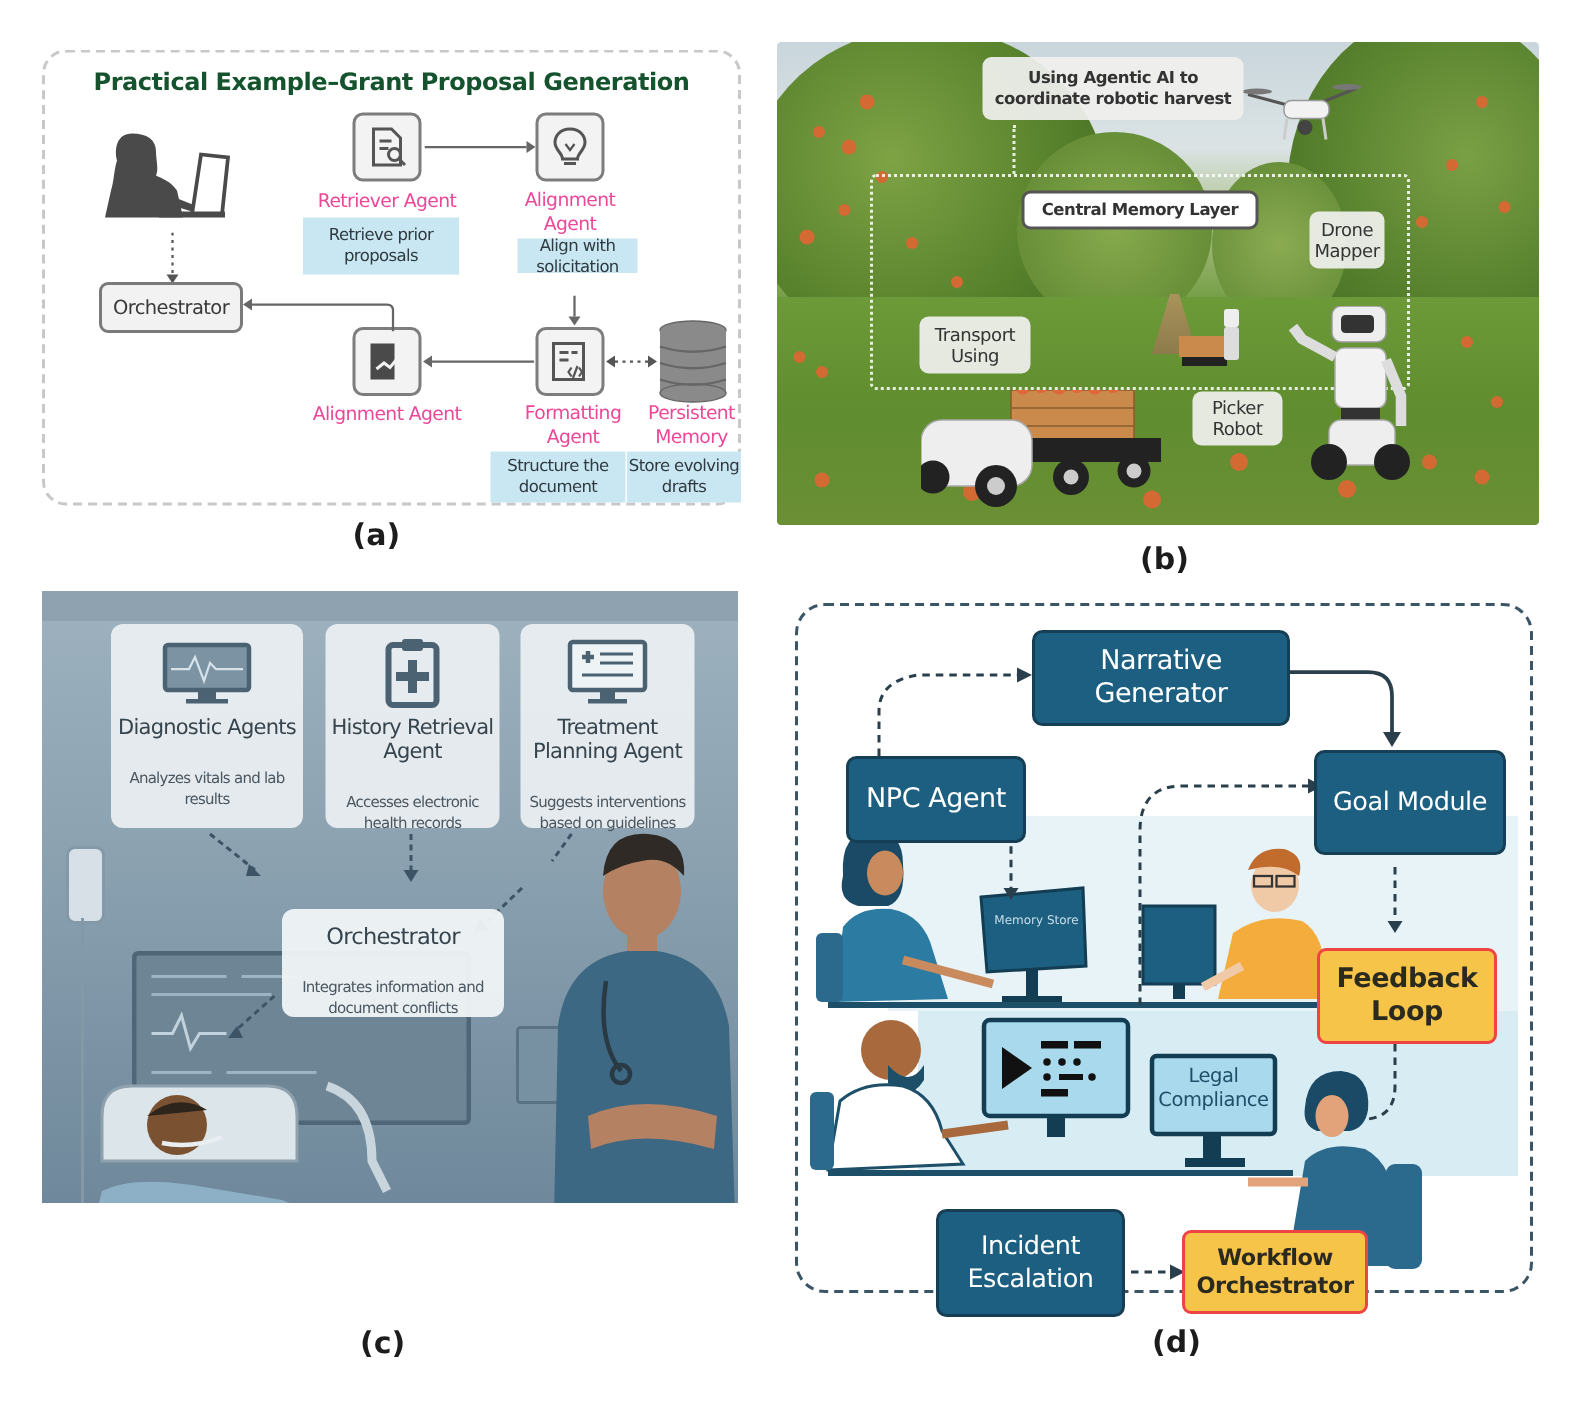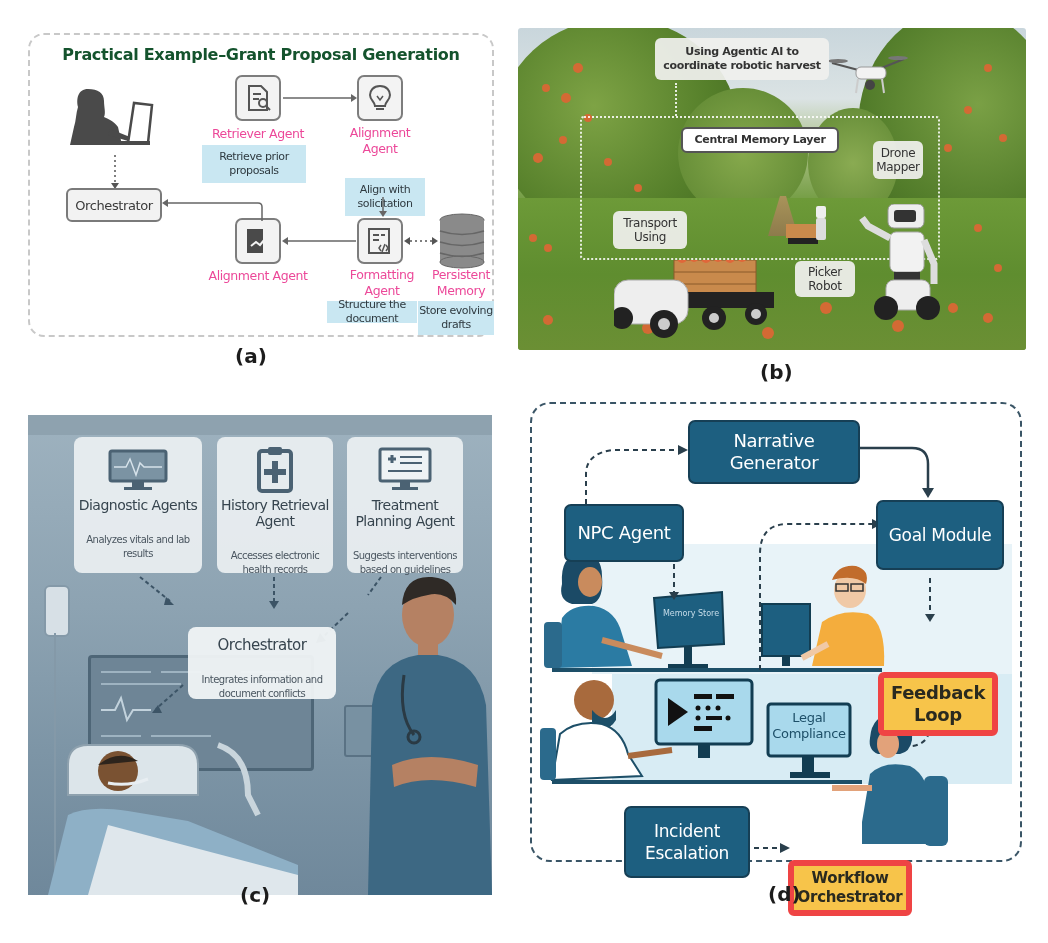--- a/index.html
+++ b/index.html
@@ -14,30 +14,30 @@
   .a-label { position:absolute; font-size:12.5px; color:#ec4899; text-align:center; line-height:16px; font-family:"DejaVu Sans", sans-serif; letter-spacing:-0.4px; }
   .a-note { position:absolute; background:#c9e7f2; font-size:11px; color:#2f3a40; text-align:center; line-height:14px; display:flex; align-items:center; justify-content:center; font-family:"DejaVu Sans", sans-serif; letter-spacing:-0.4px; }
   .a-orch { position:absolute; left:36px; top:153px; width:96px; height:34px; border:2px solid #7a7a7a; border-radius:6px; background:#f2f2f2; box-sizing:border-box; display:flex; align-items:center; justify-content:center; font-size:13px; color:#3a3a3a; font-family:"DejaVu Sans", sans-serif; letter-spacing:-0.4px; }
 
   
   #panel-b { left:518px; top:28px; width:508px; height:322px; overflow:hidden; border-radius:3px;
     background: linear-gradient(180deg, #c9d6dc 0%, #dbe3e4 22%, #a9bf84 38%, #6f9a3e 55%, #5d8a31 70%, #6a9236 100%); }
   .b-tag { position:absolute; background:rgba(240,240,238,0.93); border-radius:6px; font-size:11px; color:#333; text-align:center; font-family:"DejaVu Sans", sans-serif; line-height:14px; display:flex; align-items:center; justify-content:center; letter-spacing:-0.3px; }
 
   
-  #panel-c { left:28px; top:415px; width:464px; height:480px; overflow:hidden;
+  #panel-c { left:28px; top:394px; width:464px; height:408px; overflow:hidden;
     background: linear-gradient(180deg, #9eb2bf 0%, #8da3b2 40%, #7d95a6 70%, #6f889b 100%); }
   .c-card { position:absolute; background:rgba(235,240,242,0.92); border-radius:8px; text-align:center; color:#3a4650; }
   .c-title { font-size:14px; line-height:16px; font-family:"DejaVu Sans", sans-serif; letter-spacing:-0.5px; color:#36444e; }
   .c-desc { font-size:10px; line-height:14px; color:#4a5660; font-family:"DejaVu Sans", sans-serif; letter-spacing:-0.5px; margin-top:20px; }
 
   
   #panel-d { left:530px; top:402px; width:492px; height:460px; border:2px dashed #3a5566; border-radius:20px; box-sizing:border-box; background:#ffffff; }
   .d-box { position:absolute; background:#1d5f80; border:2px solid #163f55; border-radius:7px; color:#ffffff; font-family:"DejaVu Sans", sans-serif; font-size:18px; line-height:22px; text-align:center; display:flex; align-items:center; justify-content:center; box-sizing:border-box; letter-spacing:-0.3px; }
-  .d-yellow { position:absolute; background:#f7c44a; border:6px solid #ef4444; border-radius:6px; color:#2a2a1f; font-family:"DejaVu Sans", sans-serif; font-size:18px; line-height:22px; font-weight:bold; text-align:center; display:flex; align-items:center; justify-content:center; box-sizing:border-box; letter-spacing:-0.3px;margin-top:40px; }
+  .d-yellow { position:absolute; background:#f7c44a; border:2px solid #ef4444; border-radius:6px; color:#2a2a1f; font-family:"DejaVu Sans", sans-serif; font-size:18px; line-height:22px; font-weight:bold; text-align:center; display:flex; align-items:center; justify-content:center; box-sizing:border-box; letter-spacing:-0.3px; }
 </style>
 </head>
 <body>
 
 <div id="panel-a" class="abs">
   <div class="a-title">Practical Example–Grant Proposal Generation</div>
 
   <div class="abs" style="left:40px;top:48px;">
     <svg width="88" height="70" viewBox="0 0 88 70">
       <path d="M18 6 C8 6 6 16 8 24 C6 30 6 38 4 44 L0 62 L52 62 L48 44 C44 38 38 36 34 34 C36 30 34 24 34 18 C34 10 28 6 18 6 Z" fill="#4a4a4a"></path>
@@ -72,38 +72,38 @@
     </svg>
 
   <div class="a-iconbox" style="left:327px;top:40px;">
     <svg width="26" height="30" viewBox="0 0 26 30">
         <path d="M13 3 C6 3 3 8 3 12 C3 17 8 19 8 23 L18 23 C18 19 23 17 23 12 C23 8 20 3 13 3 Z" fill="none" stroke="#555" stroke-width="2"></path>
         <line x1="9" y1="26" x2="17" y2="26" stroke="#555" stroke-width="2"></line>
         <path d="M10 13 L13 17 L16 13" fill="none" stroke="#555" stroke-width="1.5"></path>
       </svg>
   </div>
   <div class="a-label" style="left:310px;top:90px;width:80px;">Alignment Agent</div>
-  <div class="a-note" style="left:315px;top:124px;width:80px;height:38px;margin-top:19px;">Align with solicitation</div>
+  <div class="a-note" style="left:315px;top:124px;width:80px;height:23px;">Align with solicitation</div>
 
   <svg class="abs" style="left:348px;top:162px;" width="10" height="20">
       <line x1="5" y1="0" x2="5" y2="14" stroke="#666" stroke-width="1.5"></line>
       <polygon points="1,14 9,14 5,20" fill="#666"></polygon>
     </svg>
 
   <div class="a-iconbox" style="left:327px;top:183px;">
     <svg width="30" height="30" viewBox="0 0 30 30">
         <rect x="4" y="3" width="20" height="24" fill="none" stroke="#555" stroke-width="2"></rect>
         <line x1="8" y1="9" x2="14" y2="9" stroke="#555" stroke-width="2"></line>
         <line x1="16" y1="9" x2="20" y2="9" stroke="#555" stroke-width="2"></line>
         <line x1="8" y1="14" x2="14" y2="14" stroke="#555" stroke-width="2"></line>
         <path d="M16 19 L14 22 L16 25 M21 19 L23 22 L21 25 M20 18 L17 26" fill="none" stroke="#555" stroke-width="1.5"></path>
       </svg>
   </div>
   <div class="a-label" style="left:310px;top:232px;width:84px;">Formatting Agent</div>
-  <div class="a-note" style="left:297px;top:266px;width:90px;height:22px;">Structure the document</div>
+  <div class="a-note" style="left:297px;top:266px;width:90px;height:34px;">Structure the document</div>
 
   <svg class="abs" style="left:252px;top:201px;" width="74" height="10">
       <polygon points="0,5 6,1 6,9" fill="#666"></polygon>
       <line x1="6" y1="5" x2="74" y2="5" stroke="#666" stroke-width="1.5"></line>
     </svg>
 
   <div class="a-iconbox" style="left:205px;top:183px;">
     <svg width="30" height="30" viewBox="0 0 30 30">
         <rect x="4" y="3" width="16" height="24" fill="#4a4a4a"></rect>
         <path d="M8 20 L13 16 L17 19 L26 8" fill="none" stroke="#f3f3f3" stroke-width="2"></path>

